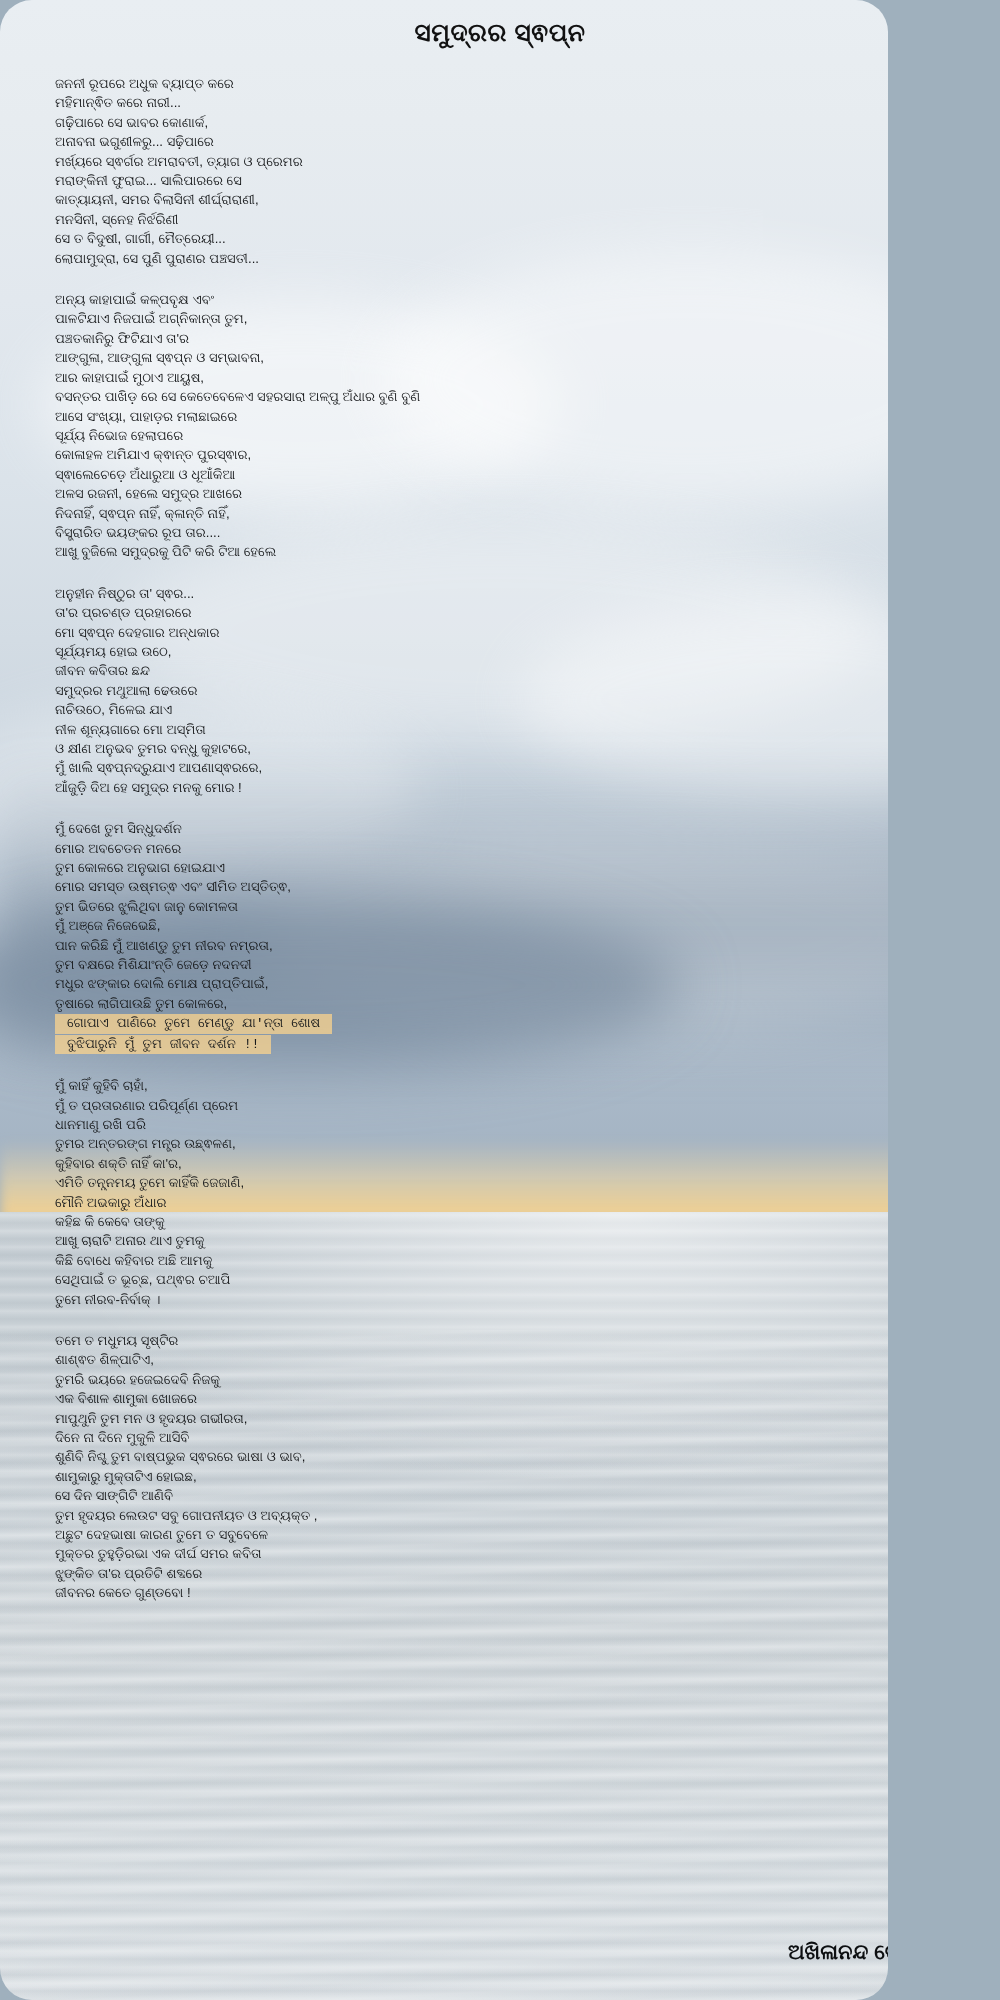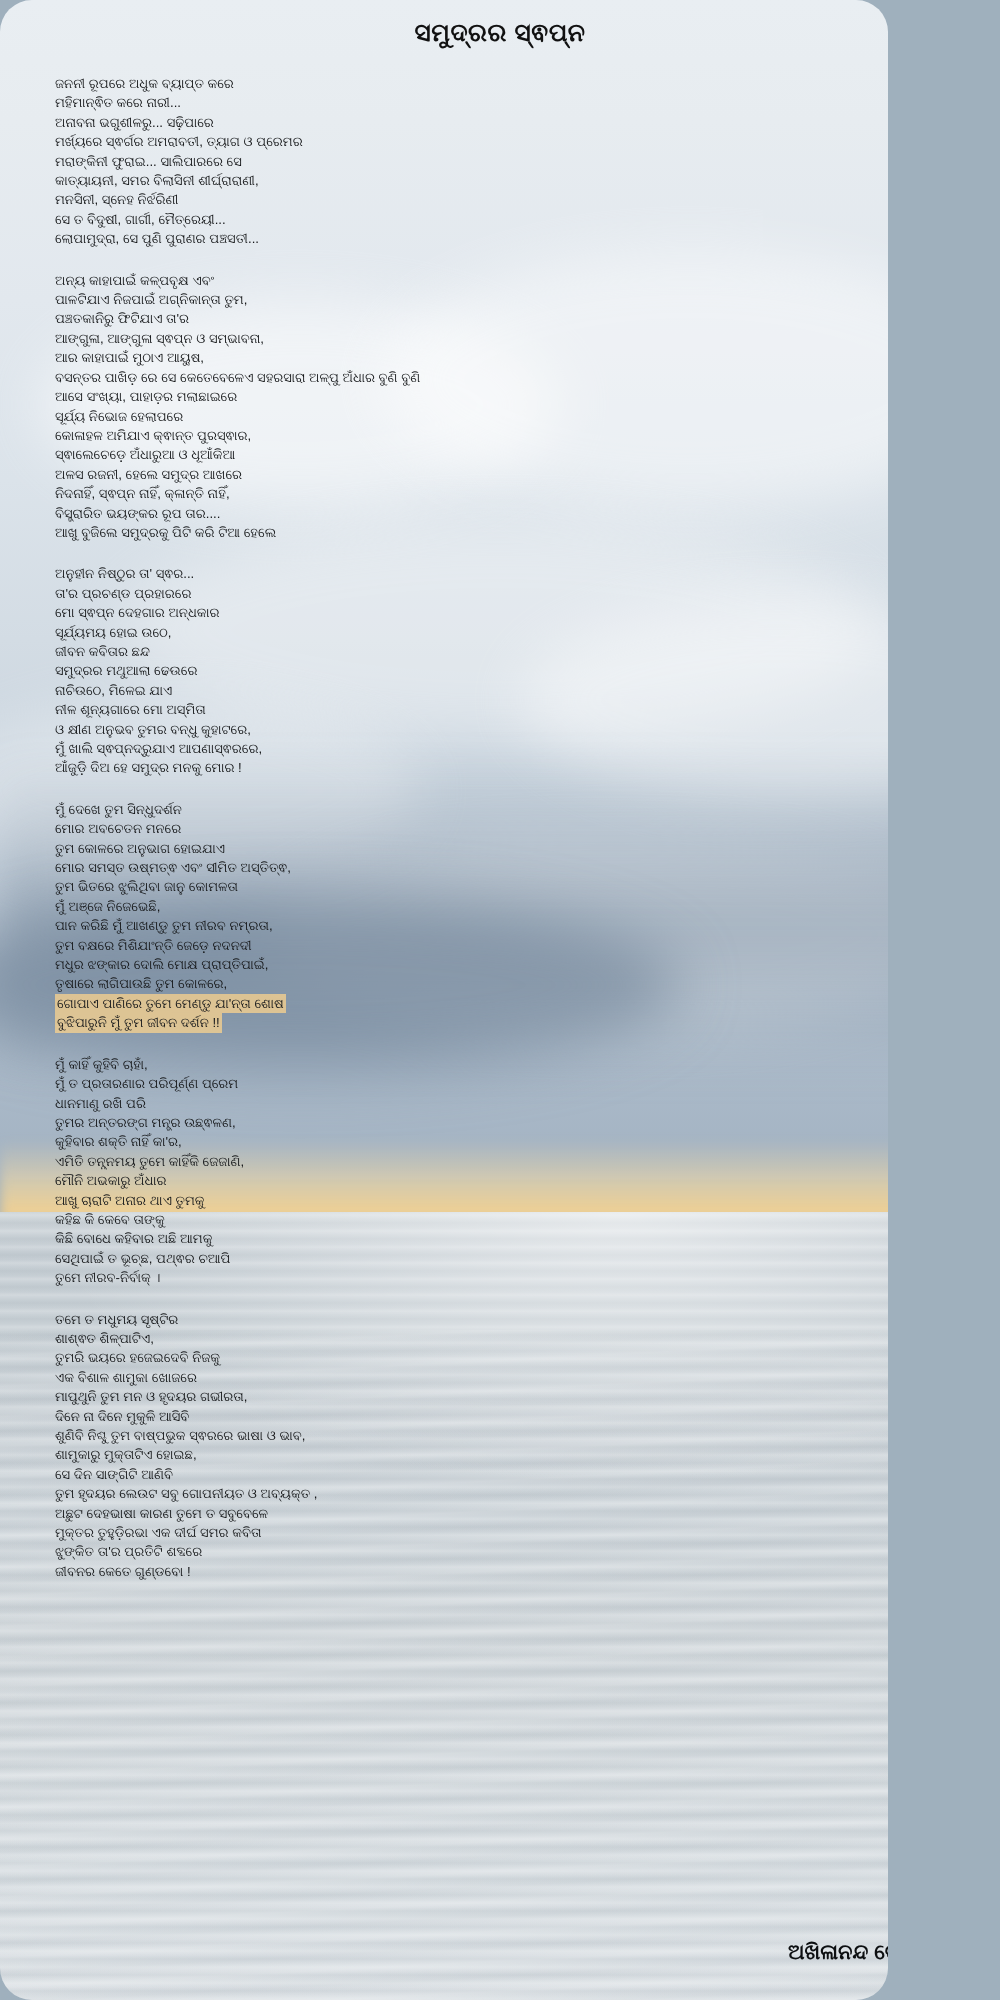--- a/index.html
+++ b/index.html
@@ -167,21 +167,22 @@
   }
   .line {
     font-size: 13.2px;
     line-height: 19.4px;
     color: #16181a;
     white-space: pre;
   }
   .line.highlight {
     background: rgba(255, 214, 140, 0.72);
     display: inline-block;
-    padding: 0 2px;
+    padding: 0 12px;
+    font-family: Liberation Mono, monospace;
   }
   #signature {
     position: absolute;
     right: 55px;
     bottom: 36px;
     font-size: 21px;
     font-weight: bold;
     color: #0d0f11;
     text-align: right;
   }
@@ -207,20 +208,21 @@
   <div id="sea-waves2"></div>
   <div id="sea-shine"></div>
 
   <div id="content">
     <div id="poem-title">ସମୁଦ୍ରର ସ୍ଵପ୍ନ</div>
 
     <div id="poem-body">
       <div class="stanza" id="stanza-1">
           <div class="line">ଜନନୀ ରୂପରେ ଅଧୁକ ବ୍ୟାପ୍ତ କରେ</div>
           <div class="line">ମହିମାନ୍ଵିତ କରେ ନାରୀ...</div>
+          <div class="line">ଗଢ଼ିପାରେ ସେ ଭାବର କୋଣାର୍କ,</div>
           <div class="line">ଅନାବନା ଭଗୁଶୀଳରୁ... ସଢ଼ିପାରେ</div>
           <div class="line">ମର୍ଖ୍ୟରେ ସ୍ଵର୍ଗର ଅମରାବତୀ, ତ୍ୟାଗ ଓ ପ୍ରେମର</div>
           <div class="line">ମରାଙ୍କିନୀ ଫୁରାଇ... ସାଲିପାରରେ ସେ</div>
           <div class="line">କାତ୍ୟାୟନୀ, ସମର ବିଲାସିନୀ ଶୀର୍ଘ୍ରାରାଣୀ,</div>
           <div class="line">ମନସିନୀ, ସ୍ନେହ ନିର୍ଝରିଣୀ</div>
           <div class="line">ସେ ତ ବିଦୁଷୀ, ଗାର୍ଗୀ, ମୈତ୍ରେୟୀ...</div>
           <div class="line">ଲୋପାମୁଦ୍ରା, ସେ ପୁଣି ପୁରାଣର ପଞ୍ଚସତୀ...</div>
         </div>
       <div class="stanza" id="stanza-2">
           <div class="line">ଅନ୍ୟ କାହାପାଇଁ କଳ୍ପବୃକ୍ଷ ଏବଂ</div>
@@ -266,22 +268,22 @@
           <div><span class="line highlight">ବୁଝିପାରୁନି ମୁଁ ତୁମ ଜୀବନ ଦର୍ଶନ !!</span></div>
         </div>
       <div class="stanza" id="stanza-5">
           <div class="line">ମୁଁ କାହିଁ କୁହିବି ଚାହାଁ,</div>
           <div class="line">ମୁଁ ତ ପ୍ରତାରଣାର ପରିପୂର୍ଣ୍ଣ ପ୍ରେମ</div>
           <div class="line">ଧାନମାଣୁ ରଖି ପରି</div>
           <div class="line">ତୁମର ଅନ୍ତରଙ୍ଗ ମନ୍ତ୍ର ଉଛ୍ଵଳଣ,</div>
           <div class="line">କୁହିବାର ଶକ୍ତି ନାହିଁ କା'ର,</div>
           <div class="line">ଏମିତି ତନ୍ନ୍ନମୟ ତୁମେ କାହିଁକି ଜେଜାଣି,</div>
           <div class="line">ମୌନି ଅଭକାରୁ ଅଁଧାର</div>
+          <div class="line">କହିଛ କି କେବେ ତାଙ୍କୁ</div>
           <div class="line">ଆଖୁ ଚାରାଟି ଅନାର ଥାଏ ତୁମକୁ</div>
-          <div class="line">କହିଛ କି କେବେ ତାଙ୍କୁ</div>
           <div class="line">କିଛି ବୋଧେ କହିବାର ଅଛି ଆମକୁ</div>
           <div class="line">ସେଥିପାଇଁ ତ ଭୂଚ୍ଛ, ପଥ୍ଵର ଚଆପି</div>
           <div class="line">ତୁମେ ନୀରବ-ନିର୍ବାକ୍ ।</div>
         </div>
       <div class="stanza" id="stanza-6">
           <div class="line">ତମେ ତ ମଧୁମୟ ସୃଷ୍ଟିର</div>
           <div class="line">ଶାଶ୍ଵତ ଶିଳ୍ପାଟିଏ,</div>
           <div class="line">ତୁମରି ଭୟରେ ହଜେଇଦେବି ନିଜକୁ</div>
           <div class="line">ଏକ ବିଶାଳ ଶାମୁକା ଖୋଜରେ</div>
           <div class="line">ମାପୁଥୁନି ତୁମ ମନ ଓ ହୃଦୟର ଗଭୀରତା,</div>

